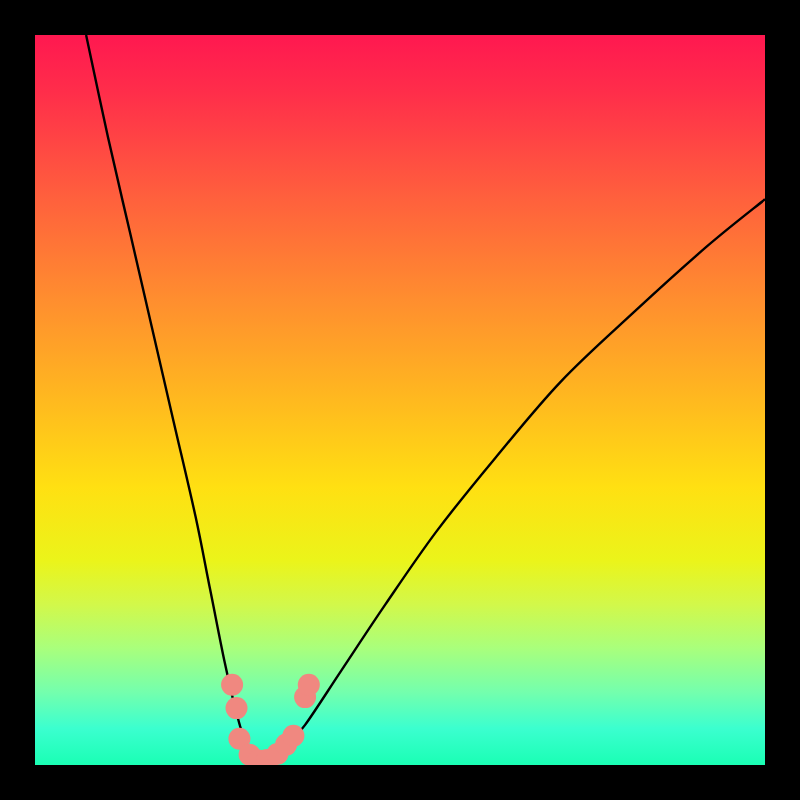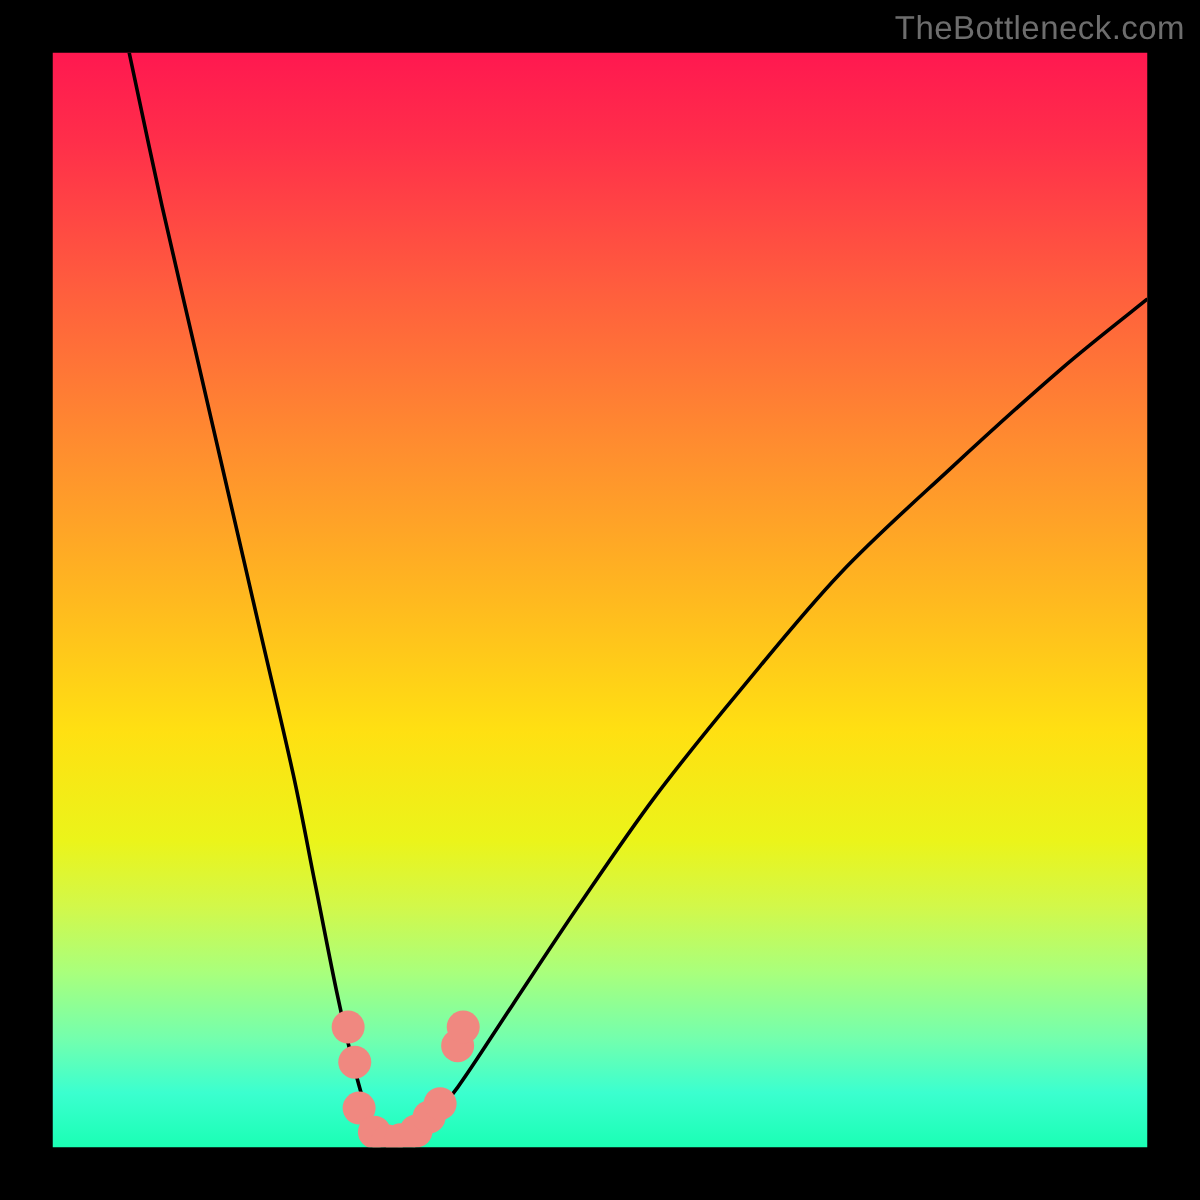--- a/index.html
+++ b/index.html
@@ -64,21 +64,20 @@
     stroke-width: 2.4;
   }
   .markers circle {
     fill: #f08880;
   }
 </style>
 </head>
 <body>
 
 <div class="frame">
-  <div class="watermark">TheBottleneck.com</div>
 
   <div class="plot-area">
     <div class="gradient"></div>
 
     <svg class="curve" viewBox="0 0 730 730" preserveAspectRatio="none">
       <path id="curve-path" d="M 51.1 0.0 C 54.8 17.0, 65.7 69.4, 73.0 102.2 C 80.3 135.1, 87.6 165.5, 94.9 197.1 C 102.2 228.7, 109.5 260.4, 116.8 292.0 C 124.1 323.6, 131.4 355.3, 138.7 386.9 C 146.0 418.5, 154.5 453.8, 160.6 481.8 C 166.7 509.8, 170.3 530.5, 175.2 554.8 C 180.1 579.1, 185.5 607.7, 189.8 627.8 C 194.1 647.9, 197.1 661.3, 200.8 675.3 C 204.4 689.2, 208.0 702.6, 211.7 711.8 C 215.3 720.9, 219.0 727.6, 222.7 730.0 C 226.3 732.4, 229.3 728.8, 233.6 726.4 C 237.9 723.9, 242.1 721.5, 248.2 715.4 C 254.3 709.3, 260.4 703.2, 270.1 689.9 C 279.8 676.5, 293.2 655.2, 306.6 635.1 C 320.0 615.0, 334.6 592.5, 350.4 569.4 C 366.2 546.3, 383.3 520.7, 401.5 496.4 C 419.8 472.1, 439.2 448.3, 459.9 423.4 C 480.6 398.5, 502.5 371.1, 525.6 346.8 C 548.7 322.4, 574.3 299.9, 598.6 277.4 C 622.9 254.9, 649.7 230.6, 671.6 211.7 C 693.5 192.8, 720.3 172.2, 730.0 164.3"></path>
       <g id="marker-group" class="markers">
           <circle cx="197.1" cy="649.7" r="11"></circle>
           <circle cx="201.5" cy="673.1" r="11"></circle>
           <circle cx="204.4" cy="703.7" r="11"></circle>

